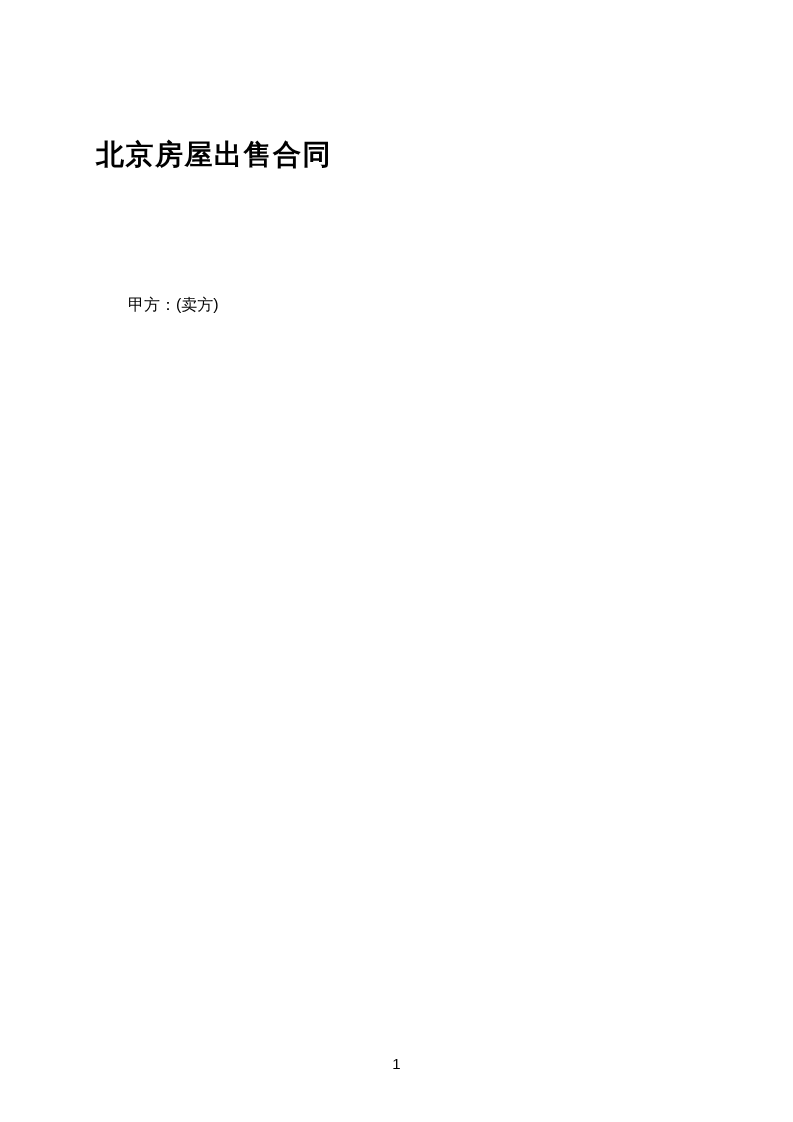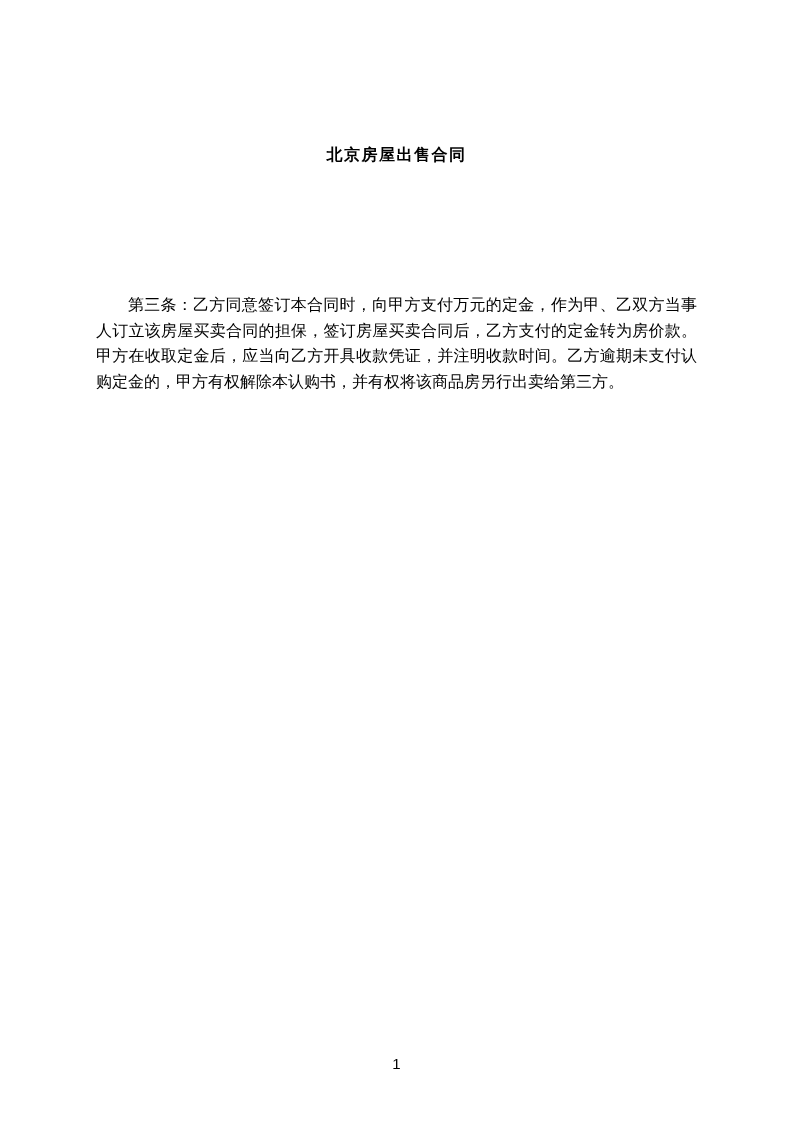--- a/index.html
+++ b/index.html
@@ -14,24 +14,23 @@
     margin: 0 auto;
     background: #ffffff;
     box-sizing: border-box;
     padding: 142px 96px 0 96px;
     font-family: "Liberation Sans", "DejaVu Sans", sans-serif;
     color: #000000;
     overflow: hidden;
   }
   .doc-title {
     margin: 0;
-    font-size: 16px;
+    font-size: 28px;
     line-height: 26px;
     font-weight: 700;
-    text-align: center;
     letter-spacing: 1.5px;
   }
   .content {
     margin-top: 124px;
   }
   .para {
     margin: 0 0 28px 0;
     font-size: 16px;
     line-height: 25.5px;
     text-indent: 2em;
@@ -49,18 +48,18 @@
   }
 </style>
 </head>
 <body>
 
 <div class="page">
 
   <h1 class="doc-title">北京房屋出售合同</h1>
 
   <div class="content">
-    <p class="para">第三条：乙方同意签订本合同时，向甲方支付万元的定金，作为甲、乙双方当事人订立该房屋买卖合同的担保，签订房屋买卖合同后，乙方支付的定金转为房价款。甲方在收取定金后，应当向乙方开具收款凭证，并注明收款时间。乙方逾期未支付认购定金的，甲方有权解除本认购书，并有权将该商品房另行出卖给第三方。</p>
+    <p class="para">甲方：(卖方)</p>
   </div>
 
   <div class="page-number">1</div>
 
 </div>
 
 </body></html>

